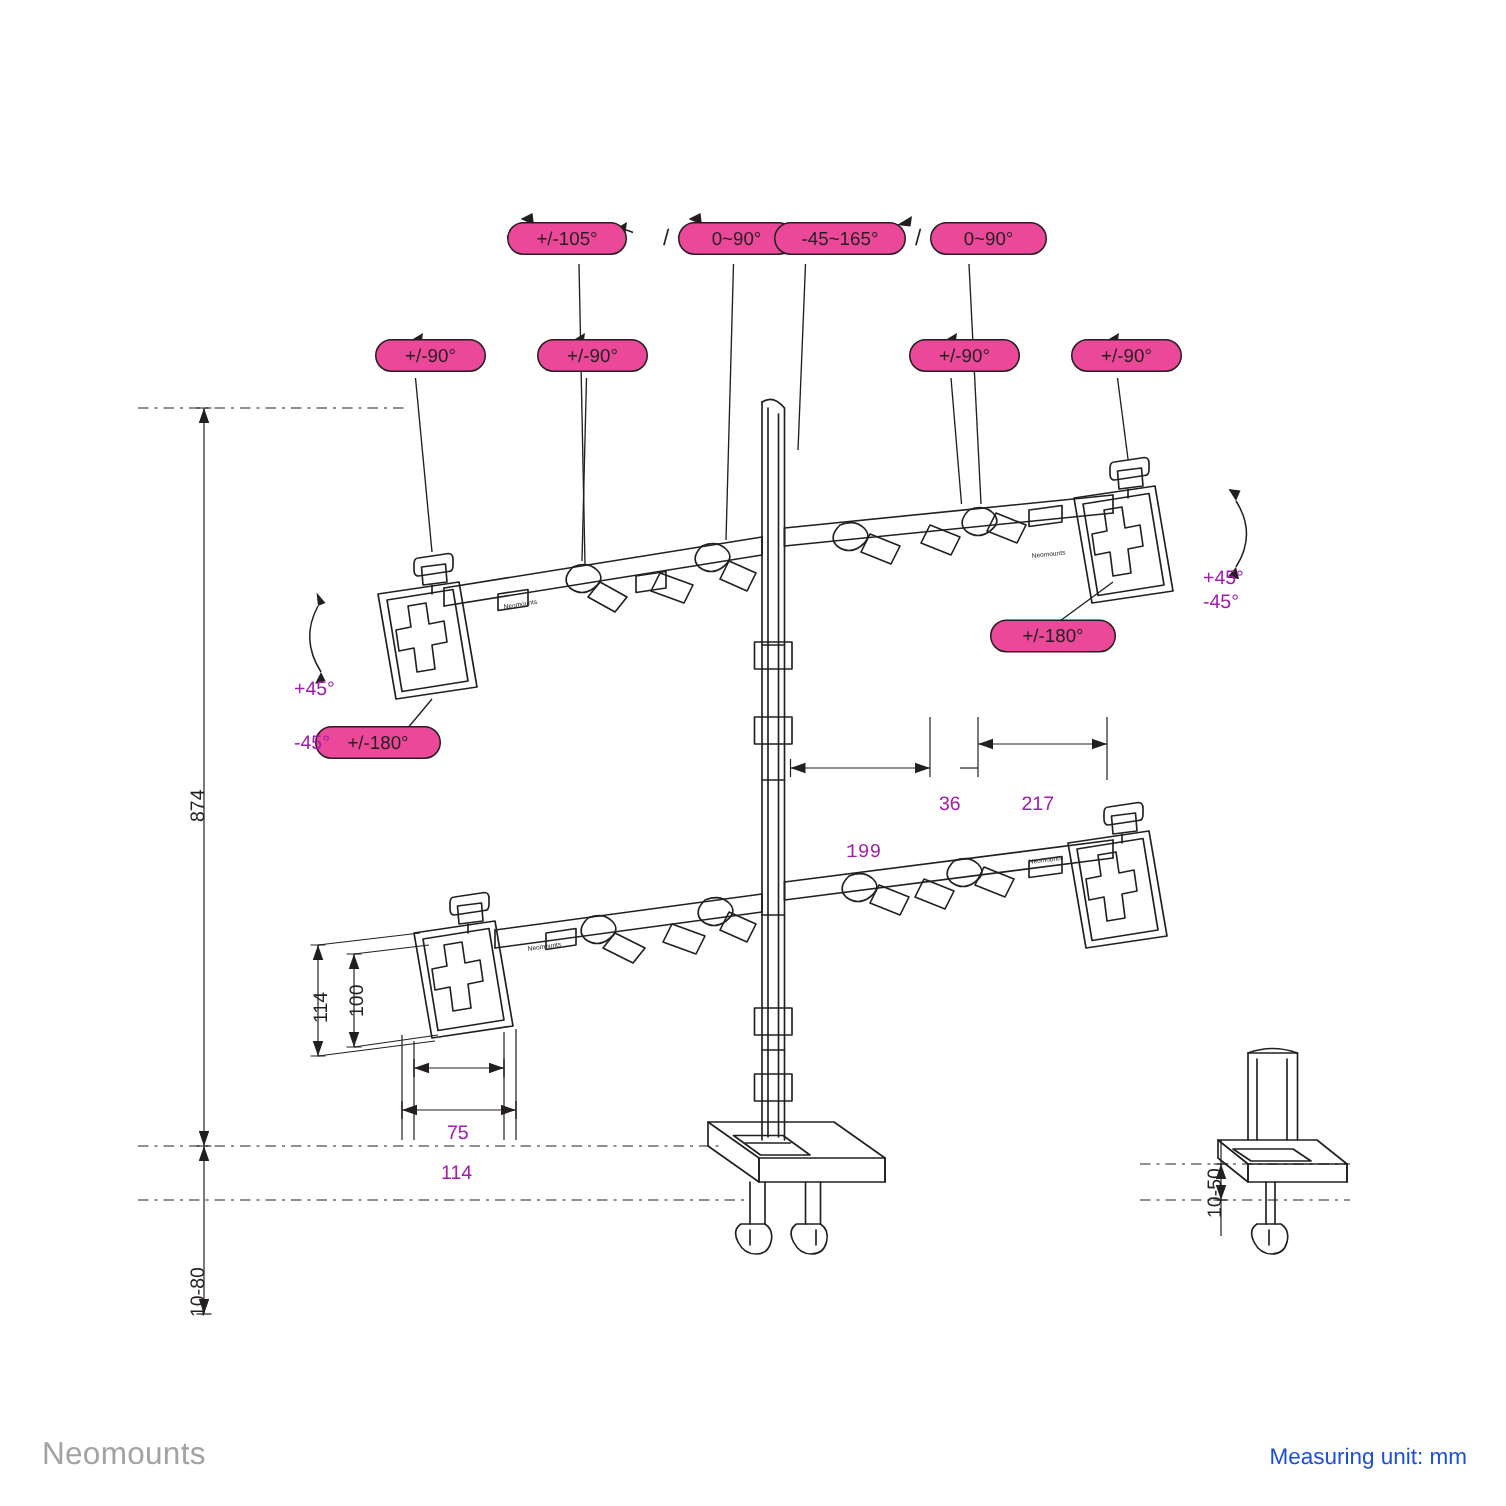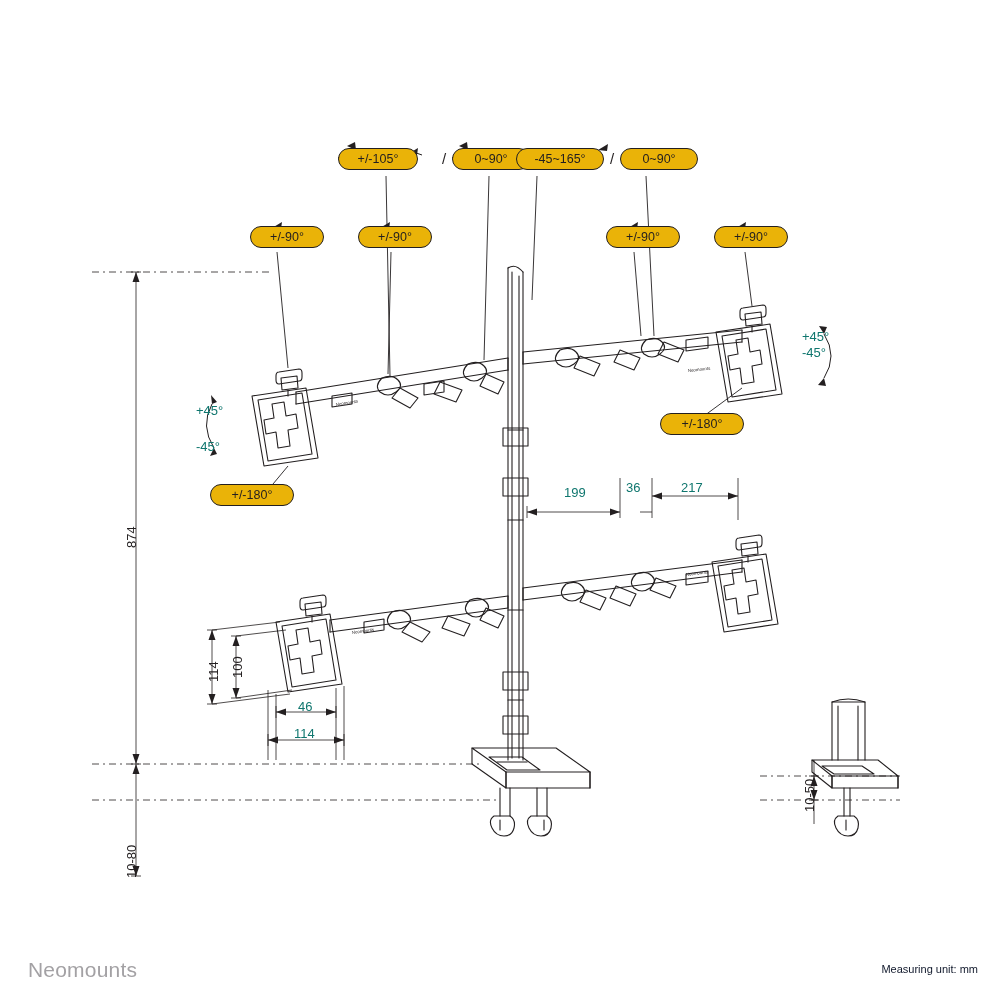--- a/index.html
+++ b/index.html
@@ -23,29 +23,30 @@
     position: absolute;
     left: 0;
     top: 0;
     width: 1004px;
     height: 1004px;
   }
   .lbl {
     position: absolute;
     font-size: 13px;
     line-height: 1;
-    color: #0f766e;
+    color: #a21caf;
     white-space: nowrap;
+    margin-top: 48px;
   }
   .pill {
     position: absolute;
     border: 1px solid #231f20;
     border-radius: 11px;
     height: 22px;
-    background: #eab308;
+    background: #ec4899;
     display: flex;
     align-items: center;
     justify-content: center;
     font-size: 12.5px;
     color: #231f20;
     white-space: nowrap;
     padding: 0 6px;
     box-sizing: border-box;
   }
   .vert-text {
@@ -61,22 +62,22 @@
     left: 28px;
     top: 958px;
     font-size: 21px;
     color: #a3a1a4;
     letter-spacing: 0.2px;
   }
   .unit {
     position: absolute;
     right: 26px;
     top: 963px;
-    font-size: 11px;
-    color: #0f172a;
+    font-size: 15px;
+    color: #1d4ed8;
   }
   .slash {
     position: absolute;
     font-size: 15px;
     color: #231f20;
   }
 </style>
 </head>
 <body>
 
@@ -377,24 +378,24 @@
 
   <div class="lbl" style="left:196px; top:404px;">+45°</div>
   <div class="lbl" style="left:196px; top:440px;">-45°</div>
   <div class="lbl" style="left:802px; top:330px;">+45°</div>
   <div class="lbl" style="left:802px; top:346px;">-45°</div>
 
   <div class="vert-text" style="left:124px; top:548px;">874</div>
   <div class="vert-text" style="left:124px; top:878px;">10-80</div>
   <div class="vert-text" style="left:802px; top:812px;">10-50</div>
 
-  <div class="lbl" style="left:564px; top:486px;">199</div>
+  <div class="lbl" style="left:564px; top:513px;font-family:Liberation Mono, monospace;">199</div>
   <div class="lbl" style="left:626px; top:481px;">36</div>
   <div class="lbl" style="left:681px; top:481px;">217</div>
 
   <div class="vert-text" style="left:206px; top:682px;">114</div>
   <div class="vert-text" style="left:230px; top:678px;">100</div>
-  <div class="lbl" style="left:298px; top:700px;">46</div>
+  <div class="lbl" style="left:298px; top:700px;">75</div>
   <div class="lbl" style="left:294px; top:727px;">114</div>
 
   <div class="brand">Neomounts</div>
   <div class="unit">Measuring unit: mm</div>
 </div>
 
 </body></html>

